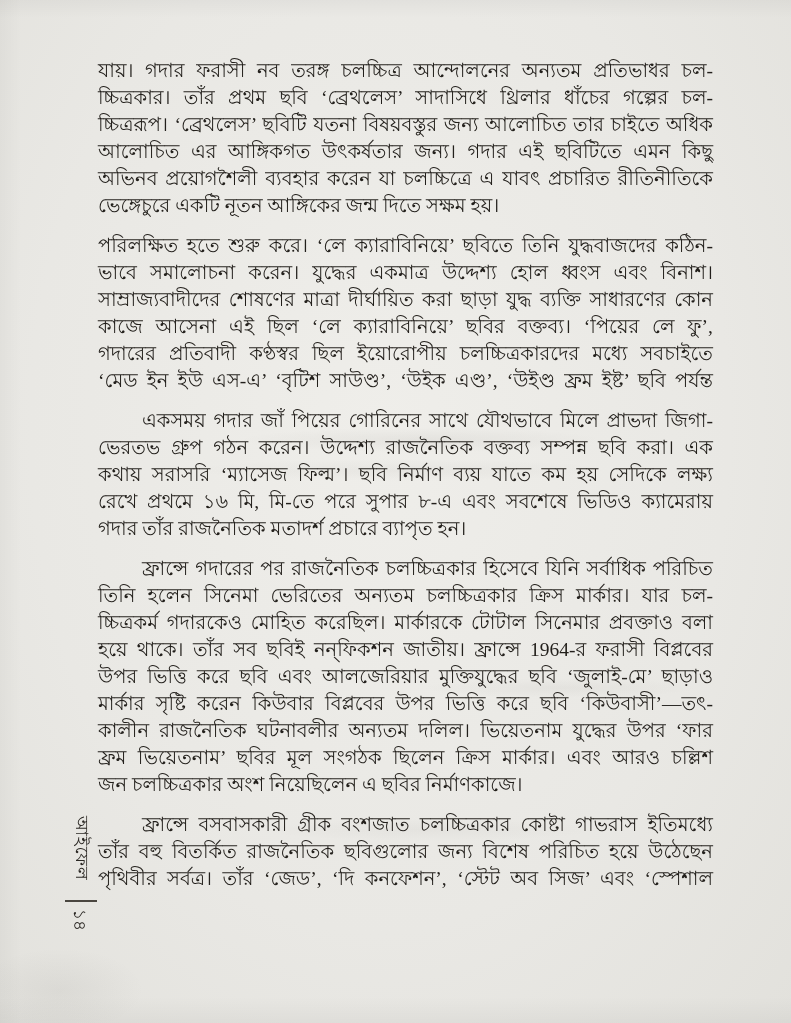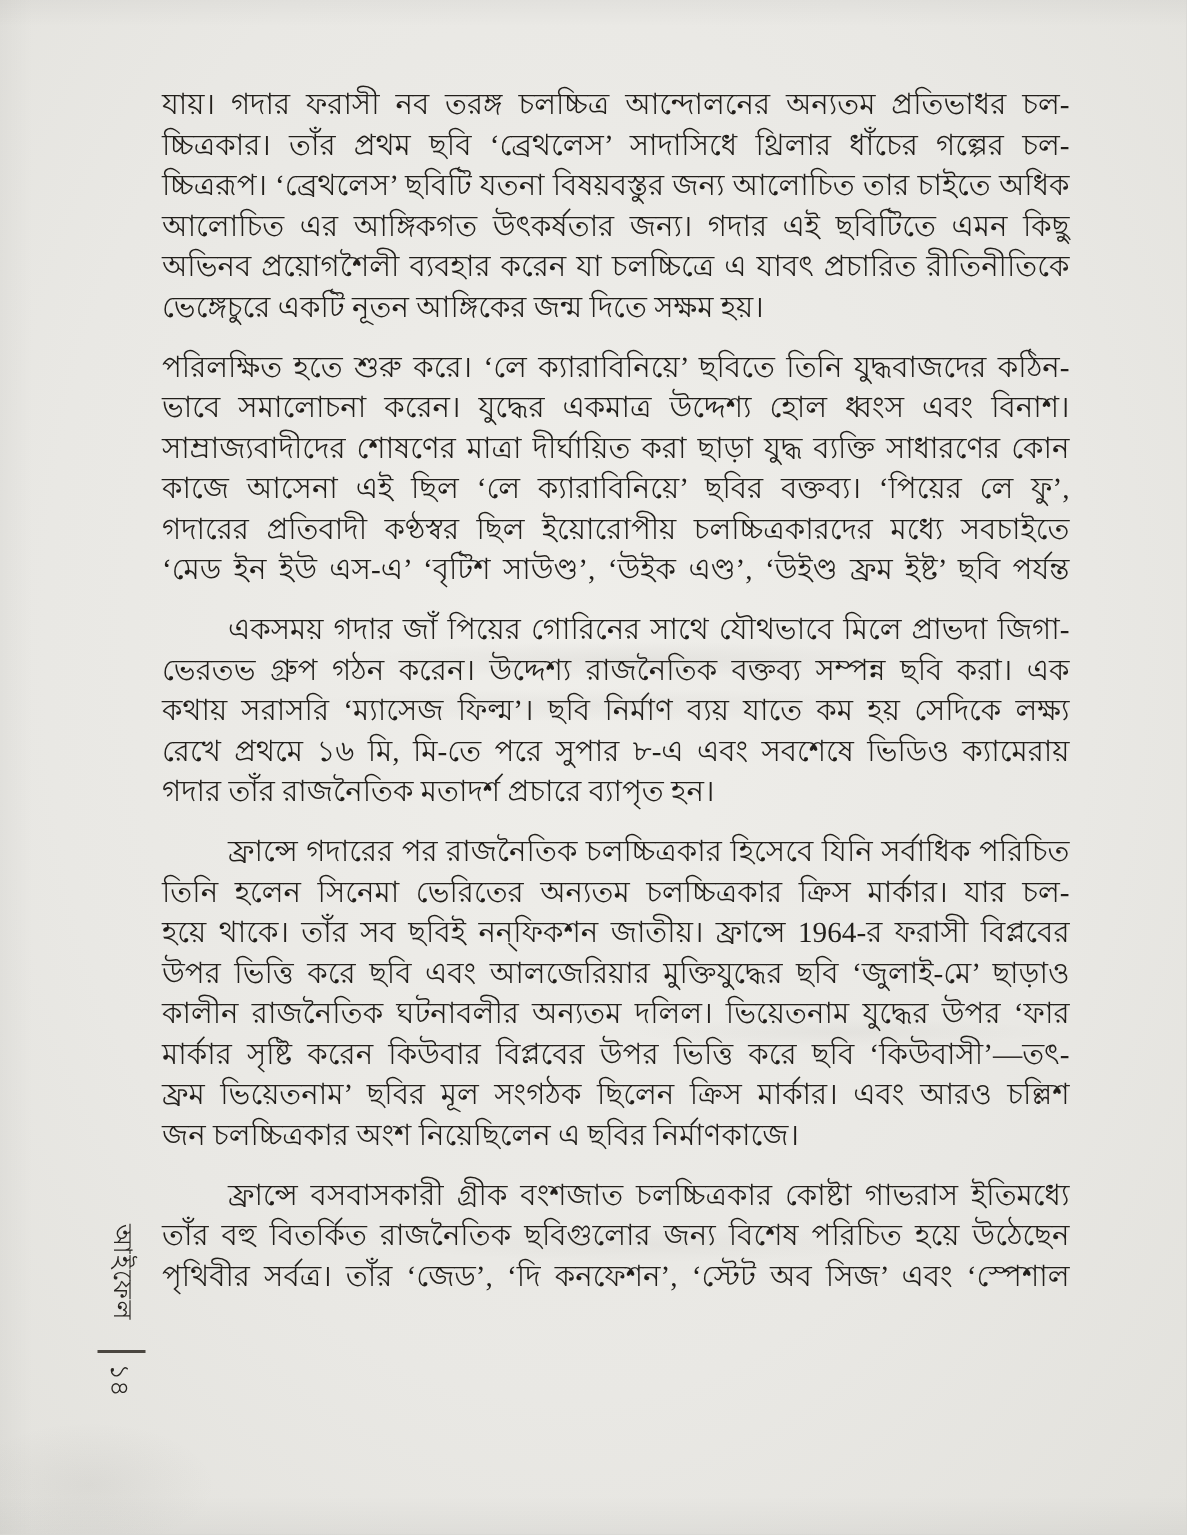--- a/index.html
+++ b/index.html
@@ -26,21 +26,21 @@
       radial-gradient(ellipse 120px 60px at 60px 990px, rgba(60,58,55,0.06), rgba(0,0,0,0) 70%);
   }
   .text-block{
     position:absolute;
     top:57px;left:93px;width:620px;
     font-size:19.5px;
     line-height:27px;
     color:#221f1b;
     text-rendering:optimizeLegibility;
   }
-  .paragraph{margin:0 0 13px 15px;}
+  .paragraph{margin:0 0 13px 5px;}
   .line{
     text-align:justify;
     text-align-last:justify;
     -moz-text-align-last:justify;
   }
   .line.last{
     text-align:right;
     text-align-last:left;
     -moz-text-align-last:left;
   }
@@ -97,24 +97,25 @@
       <div class="paragraph">
         <div class="line indent">একসময় গদার জাঁ পিয়ের গোরিনের সাথে যৌথভাবে মিলে প্রাভদা জিগা-</div>
         <div class="line">ভেরতভ গ্রুপ গঠন করেন। উদ্দেশ্য রাজনৈতিক বক্তব্য সম্পন্ন ছবি করা। এক</div>
         <div class="line">কথায় সরাসরি ‘ম্যাসেজ ফিল্ম’। ছবি নির্মাণ ব্যয় যাতে কম হয় সেদিকে লক্ষ্য</div>
         <div class="line">রেখে প্রথমে ১৬ মি, মি-তে পরে সুপার ৮-এ এবং সবশেষে ভিডিও ক্যামেরায়</div>
         <div class="line last">গদার তাঁর রাজনৈতিক মতাদর্শ প্রচারে ব্যাপৃত হন।</div>
       </div>
       <div class="paragraph">
         <div class="line indent">ফ্রান্সে গদারের পর রাজনৈতিক চলচ্চিত্রকার হিসেবে যিনি সর্বাধিক পরিচিত</div>
         <div class="line">তিনি হলেন সিনেমা ভেরিতের অন্যতম চলচ্চিত্রকার ক্রিস মার্কার। যার চল-</div>
+        <div class="line">চ্চিত্রকর্ম গদারকেও মোহিত করেছিল। মার্কারকে টোটাল সিনেমার প্রবক্তাও বলা</div>
         <div class="line">হয়ে থাকে। তাঁর সব ছবিই নন্‌ফিকশন জাতীয়। ফ্রান্সে 1964-র ফরাসী বিপ্লবের</div>
         <div class="line">উপর ভিত্তি করে ছবি এবং আলজেরিয়ার মুক্তিযুদ্ধের ছবি ‘জুলাই-মে’ ছাড়াও</div>
+        <div class="line">মার্কার সৃষ্টি করেন কিউবার বিপ্লবের উপর ভিত্তি করে ছবি ‘কিউবাসী’—তৎ-</div>
         <div class="line">কালীন রাজনৈতিক ঘটনাবলীর অন্যতম দলিল। ভিয়েতনাম যুদ্ধের উপর ‘ফার</div>
-        <div class="line">মার্কার সৃষ্টি করেন কিউবার বিপ্লবের উপর ভিত্তি করে ছবি ‘কিউবাসী’—তৎ-</div>
         <div class="line">ফ্রম ভিয়েতনাম’ ছবির মূল সংগঠক ছিলেন ক্রিস মার্কার। এবং আরও চল্লিশ</div>
         <div class="line last">জন চলচ্চিত্রকার অংশ নিয়েছিলেন এ ছবির নির্মাণকাজে।</div>
       </div>
       <div class="paragraph">
         <div class="line indent">ফ্রান্সে বসবাসকারী গ্রীক বংশজাত চলচ্চিত্রকার কোষ্টা গাভরাস ইতিমধ্যে</div>
         <div class="line">তাঁর বহু বিতর্কিত রাজনৈতিক ছবিগুলোর জন্য বিশেষ পরিচিত হয়ে উঠেছেন</div>
         <div class="line">পৃথিবীর সর্বত্র। তাঁর ‘জেড’, ‘দি কনফেশন’, ‘স্টেট অব সিজ’ এবং ‘স্পেশাল</div>
       </div>
     </div>
 

